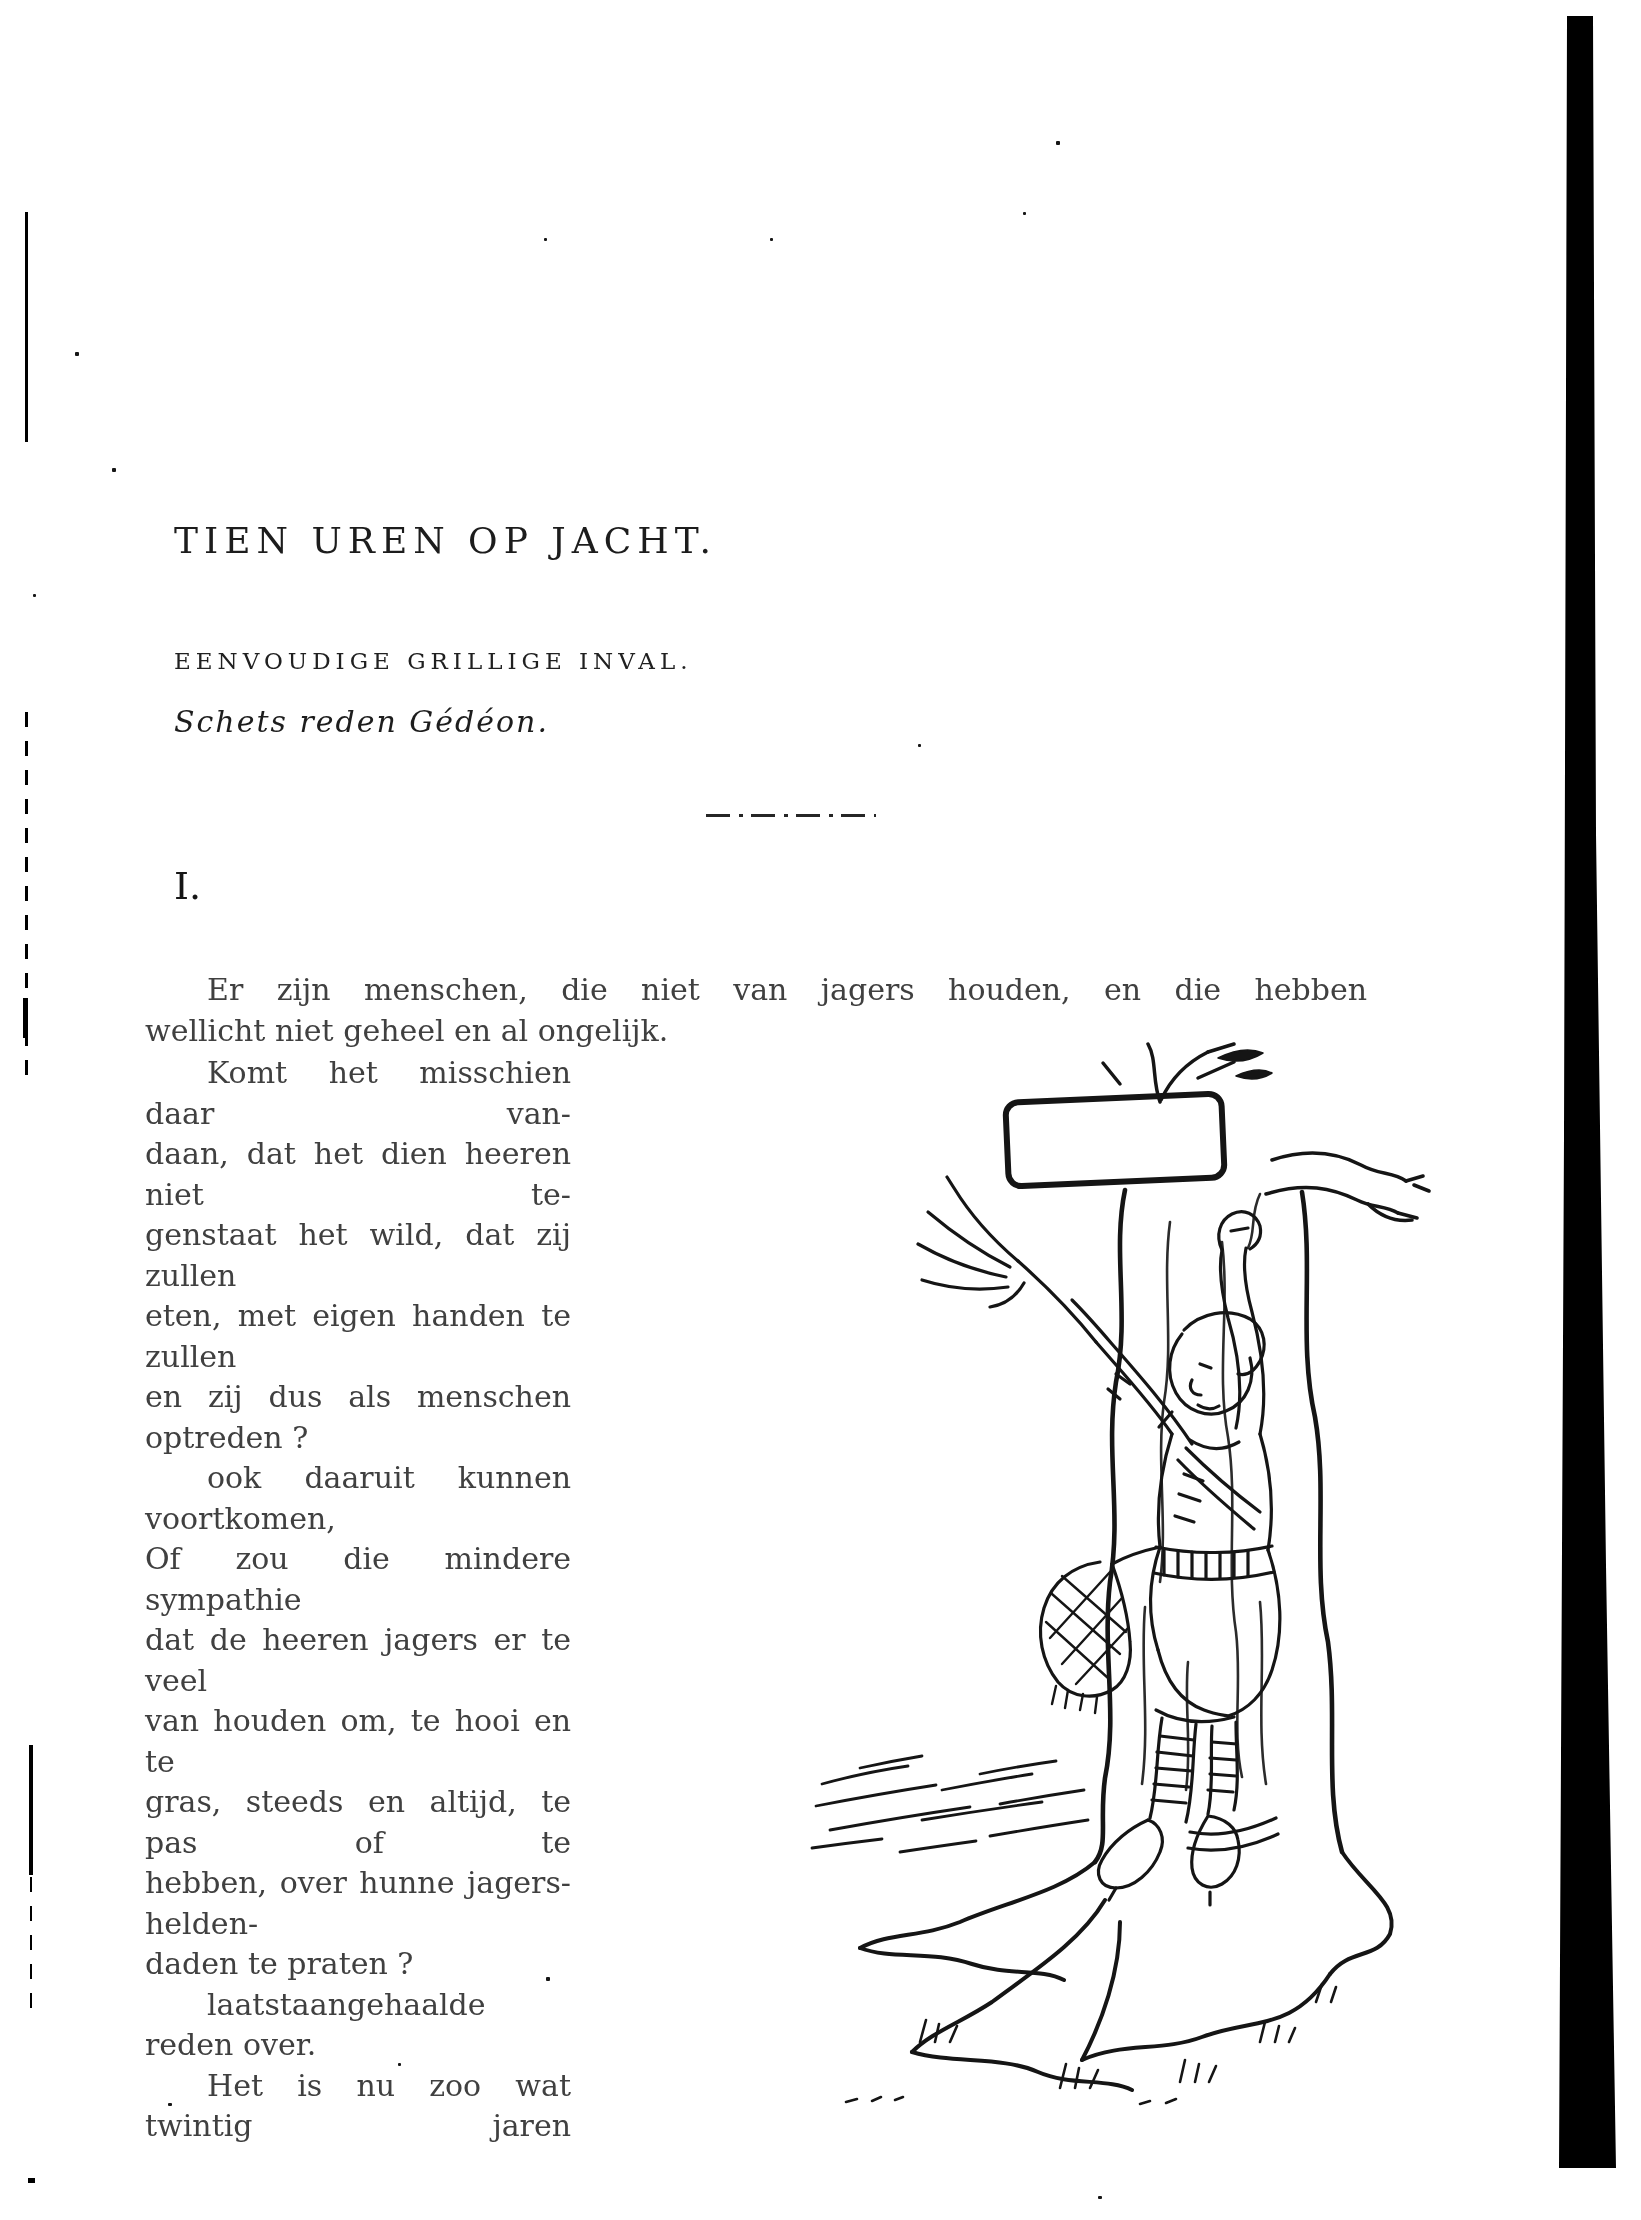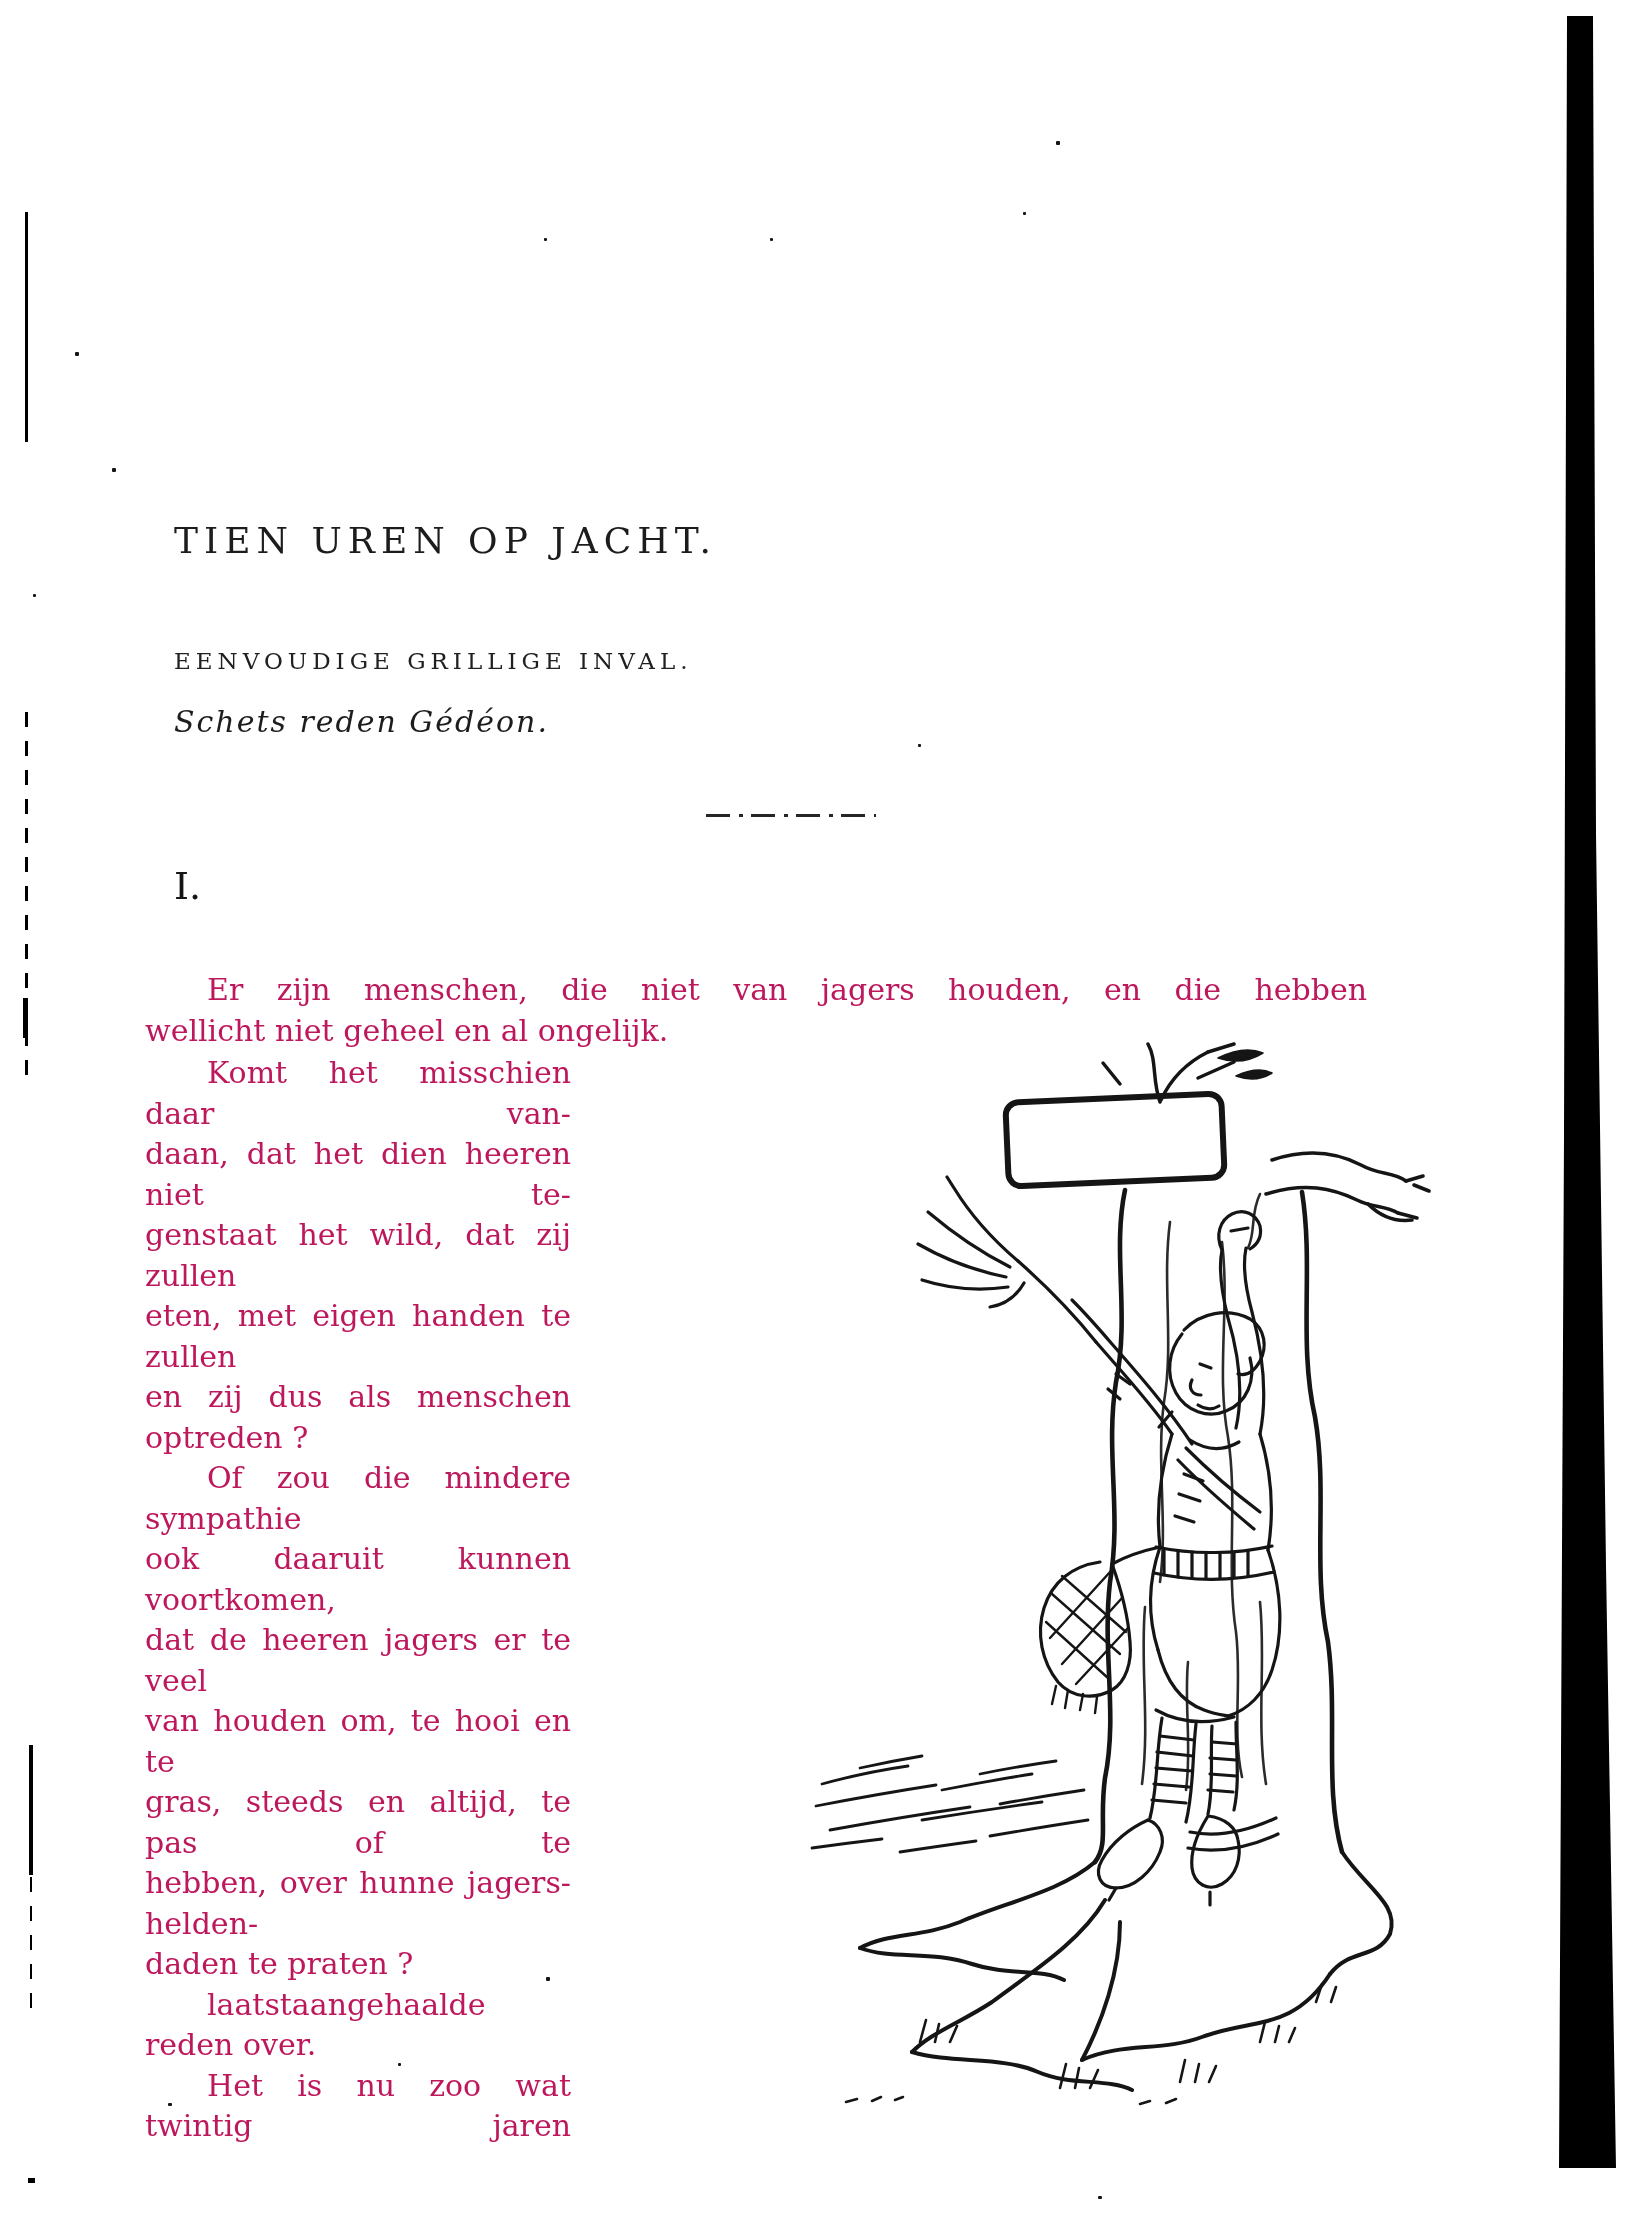--- a/index.html
+++ b/index.html
@@ -15,21 +15,21 @@
   .heading-wrap{position:absolute;left:174px;width:1222px;text-align:left;}
   #title{top:520px;font-size:36px;letter-spacing:6px;color:#1c1c1c;}
   #subtitle{top:648px;font-size:23px;letter-spacing:5px;color:#202020;}
   #byline{top:704px;font-size:30px;font-style:italic;letter-spacing:2px;color:#1d1d1d;}
   #sectionI{top:864px;font-size:38px;color:#151515;}
   .divider{
     position:absolute;left:706px;top:814px;width:170px;height:3px;
     background:repeating-linear-gradient(90deg,#262626 0 24px,transparent 24px 33px,#262626 33px 37px,transparent 37px 45px);
   }
   
-  .bodytext{font-size:30px;line-height:40.5px;color:#be185d;}
+  .bodytext{font-size:30px;line-height:40.5px;color:#404040;}
   .para .line{text-align:justify;text-align-last:justify;}
   .para .line.last{text-align-last:left;}
   .para .line:first-child{text-indent:62px;}
   #intro{position:absolute;left:145px;top:970px;width:1222px;}
   #leftcol{position:absolute;left:145px;top:1053px;width:426px;}
   
   #illustration{position:absolute;left:560px;top:1042px;width:980px;height:1070px;}
   #illustration svg{display:block;width:100%;height:100%;}
   
   .blackbar{
@@ -58,22 +58,22 @@
 
   <div id="leftcol">
     <div class="bodytext para">
         <div class="line">Komt het misschien daar van-</div>
         <div class="line">daan, dat het dien heeren niet te-</div>
         <div class="line">genstaat het wild, dat zij zullen</div>
         <div class="line">eten, met eigen handen te zullen</div>
         <div class="line last">en zij dus als menschen optreden ?</div>
       </div>
     <div class="bodytext para">
+        <div class="line">ook daaruit kunnen voortkomen,</div>
         <div class="line">Of zou die mindere sympathie</div>
-        <div class="line">ook daaruit kunnen voortkomen,</div>
         <div class="line">dat de heeren jagers er te veel</div>
         <div class="line">van houden om, te hooi en te</div>
         <div class="line">gras, steeds en altijd, te pas of te</div>
         <div class="line">hebben, over hunne jagers-helden-</div>
         <div class="line last">daden te praten ?</div>
       </div>
     <div class="bodytext para">
         <div class="line last">laatstaangehaalde reden over.</div>
       </div>
     <div class="bodytext para">

